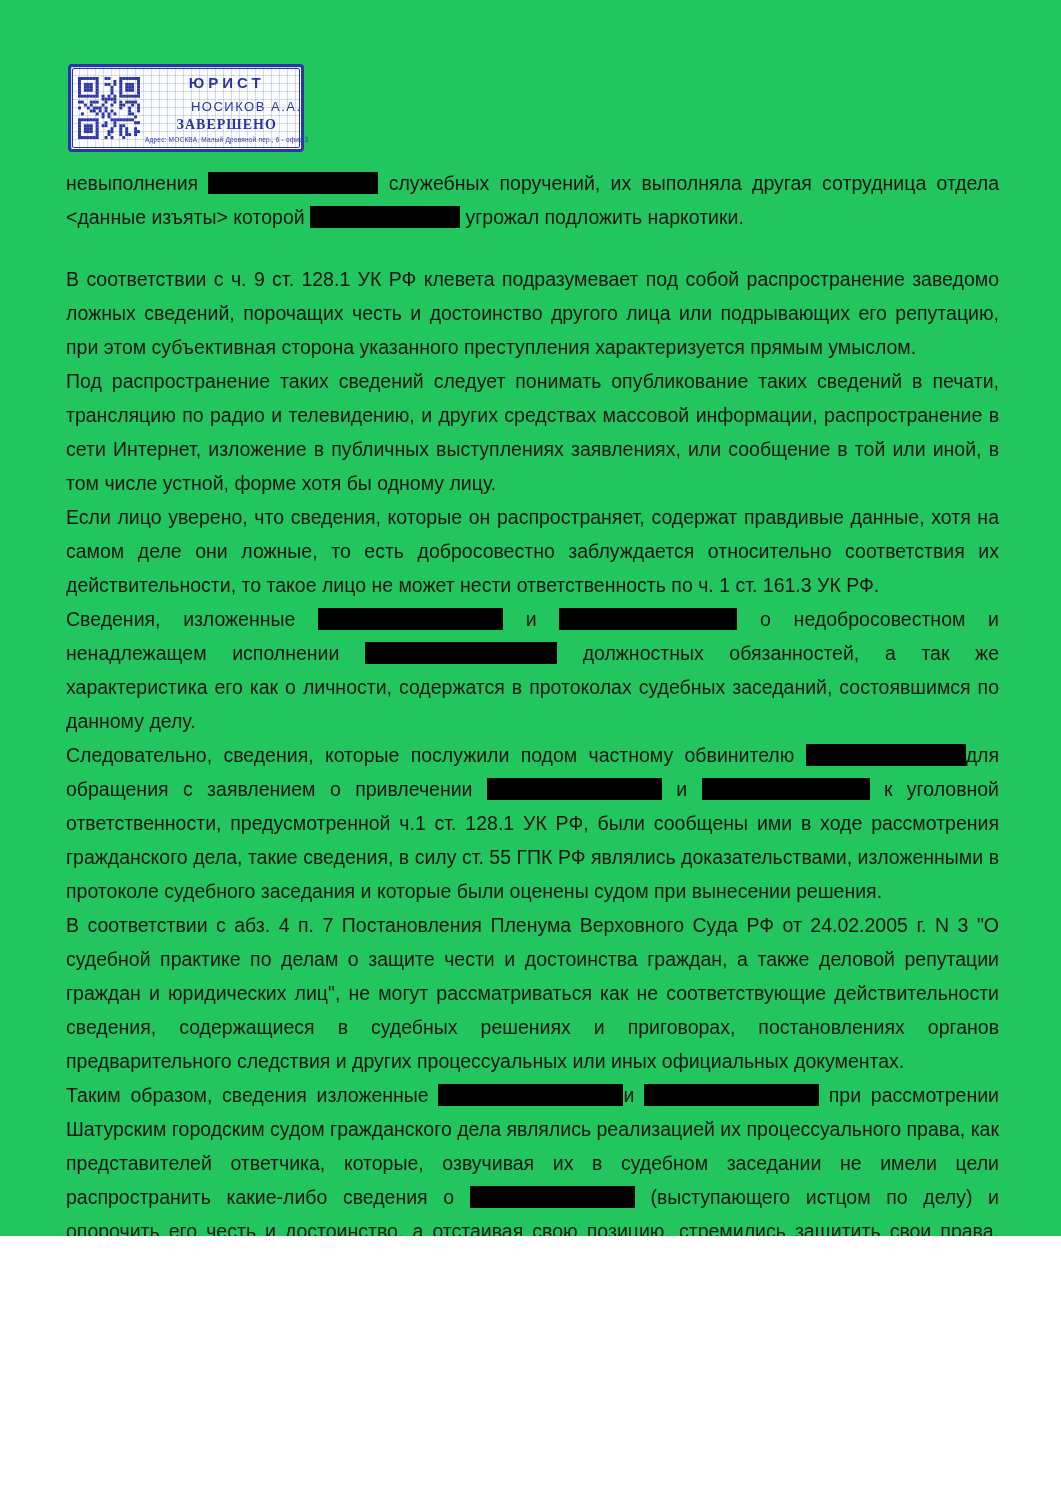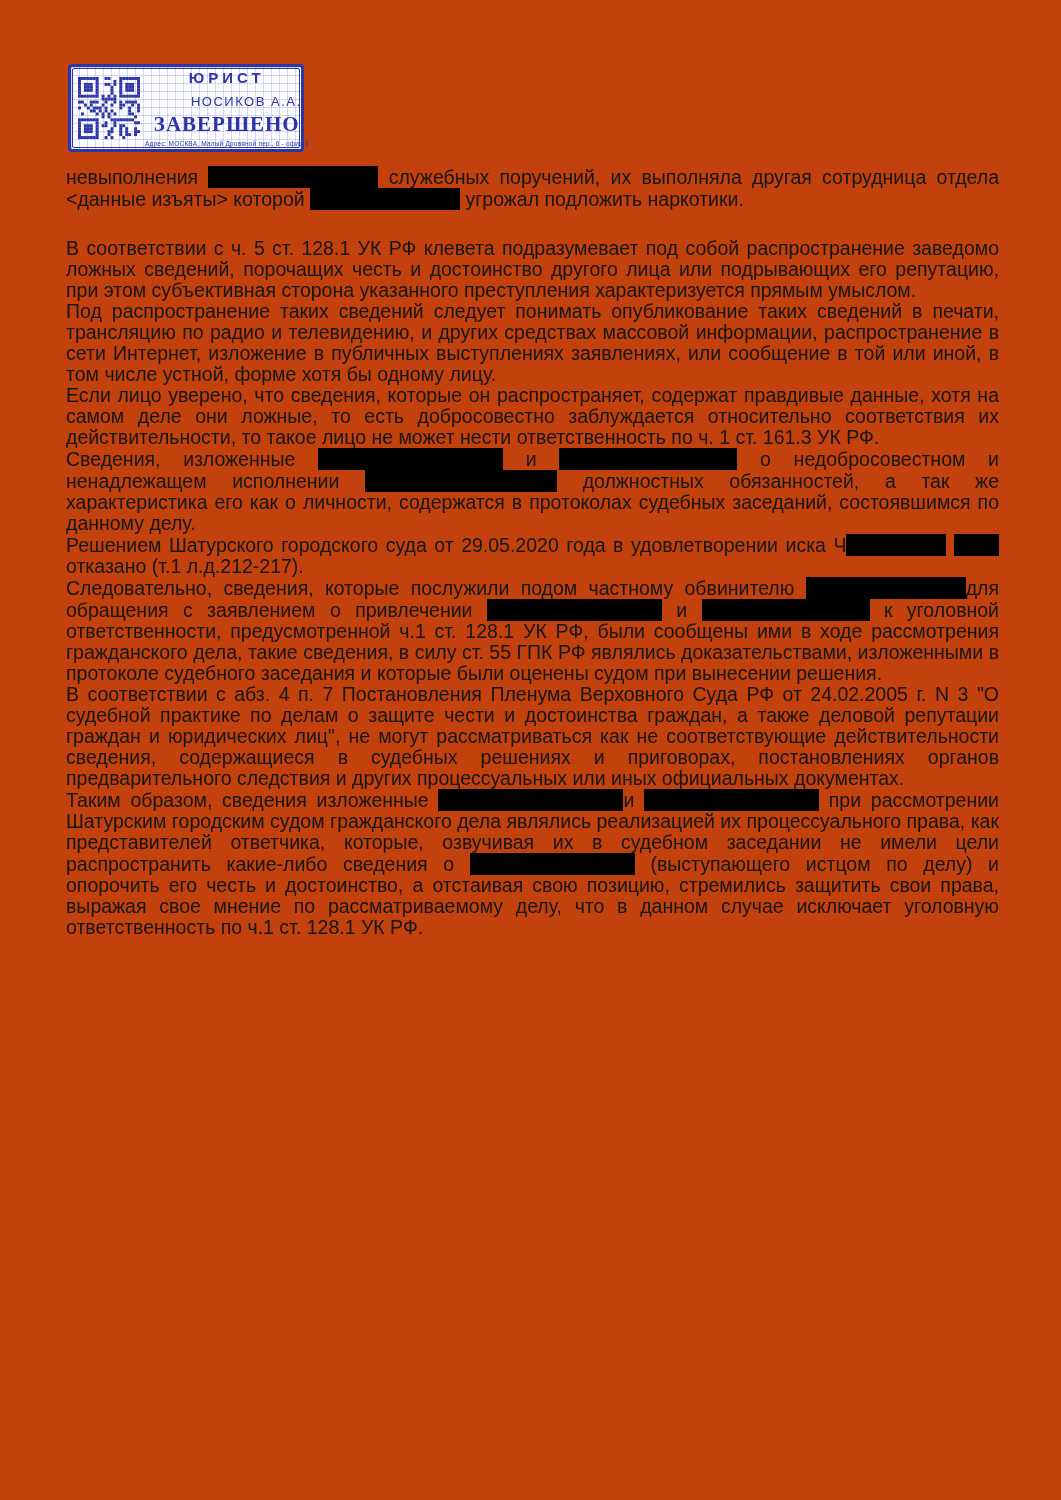--- a/index.html
+++ b/index.html
@@ -3,22 +3,22 @@
 <meta charset="utf-8">
 <style>
   html, body {
     margin: 0;
     padding: 0;
     background: #ffffff;
   }
   .page {
     position: relative;
     width: 1061px;
-    height: 1500px;
-    background: #c2410c;
+    height: 1236px;
+    background: #22c55e;
     overflow: hidden;
     font-family: "Liberation Sans", sans-serif;
   }
 
   
   .stamp {
     position: absolute;
     left: 68px;
     top: 64px;
     width: 236px;
@@ -62,39 +62,39 @@
   .stamp-line2 {
     font-size: 13px;
     letter-spacing: 1.5px;
     font-weight: 500;
     margin-top: 8px;
     padding-left: 39px;
   }
   .stamp-line3 {
     font-family: "Liberation Serif", serif;
     font-weight: bold;
-    font-size: 21px;
+    font-size: 14px;
     letter-spacing: 1px;
     margin-top: 3px;
   }
   .stamp-address {
     font-size: 6.5px;
     letter-spacing: 0.2px;
     margin-top: 3px;
     white-space: nowrap;
   }
 
   
   .body-text {
     position: absolute;
     left: 66px;
     right: 62px;
     top: 166px;
     font-size: 19.5px;
-    line-height: 21px;
+    line-height: 34px;
     color: #161616;
     text-align: justify;
   }
   .para {
     margin: 0;
   }
   .para.space-before {
     margin-top: 27.5px;
   }
   .redact {
@@ -316,23 +316,22 @@
         <div class="stamp-line1">ЮРИСТ</div>
         <div class="stamp-line2">НОСИКОВ А.А.</div>
         <div class="stamp-line3">ЗАВЕРШЕНО</div>
         <div class="stamp-address">Адрес: МОСКВА, Малый Дровяной пер., 6 - офис 3</div>
       </div>
     </div>
   </div>
 
   <div class="body-text">
       <p class="para">невыполнения <span class="redact" style="width: 170px; background: rgb(0, 0, 0);"></span> служебных поручений, их выполняла другая сотрудница отдела &lt;данные изъяты&gt; которой <span class="redact" style="width: 150px; background: rgb(0, 0, 0);"></span> угрожал подложить наркотики.</p>
-      <p class="para space-before">В соответствии с ч. 5 ст. 128.1 УК РФ клевета подразумевает под собой распространение заведомо ложных сведений, порочащих честь и достоинство другого лица или подрывающих его репутацию, при этом субъективная сторона указанного преступления характеризуется прямым умыслом.</p>
+      <p class="para space-before">В соответствии с ч. 9 ст. 128.1 УК РФ клевета подразумевает под собой распространение заведомо ложных сведений, порочащих честь и достоинство другого лица или подрывающих его репутацию, при этом субъективная сторона указанного преступления характеризуется прямым умыслом.</p>
       <p class="para">Под распространение таких сведений следует понимать опубликование таких сведений в печати, трансляцию по радио и телевидению, и других средствах массовой информации, распространение в сети Интернет, изложение в публичных выступлениях заявлениях, или сообщение в той или иной, в том числе устной, форме хотя бы одному лицу.</p>
       <p class="para">Если лицо уверено, что сведения, которые он распространяет, содержат правдивые данные, хотя на самом деле они ложные, то есть добросовестно заблуждается относительно соответствия их действительности, то такое лицо не может нести ответственность по ч. 1 ст. 161.3 УК РФ.</p>
       <p class="para">Сведения, изложенные <span class="redact" style="width: 185px; background: rgb(0, 0, 0);"></span> и <span class="redact" style="width: 178px; background: rgb(0, 0, 0);"></span> о недобросовестном и ненадлежащем исполнении <span class="redact" style="width: 192px; background: rgb(0, 0, 0);"></span> должностных обязанностей, а так же характеристика его как о личности, содержатся в протоколах судебных заседаний, состоявшимся по данному делу.</p>
-      <p class="para">Решением Шатурского городского суда от 29.05.2020 года в удовлетворении иска Ч<span class="redact" style="width: 100px; background: rgb(0, 0, 0);"></span> <span class="redact" style="width: 45px; background: rgb(0, 0, 0);"></span>отказано (т.1 л.д.212-217).</p>
       <p class="para">Следовательно, сведения, которые послужили подом частному обвинителю <span class="redact" style="width: 160px; background: rgb(0, 0, 0);"></span>для обращения с заявлением о привлечении <span class="redact" style="width: 175px; background: rgb(0, 0, 0);"></span> и <span class="redact" style="width: 168px; background: rgb(0, 0, 0);"></span> к уголовной ответственности, предусмотренной ч.1 ст. 128.1 УК РФ, были сообщены ими в ходе рассмотрения гражданского дела, такие сведения, в силу ст. 55 ГПК РФ являлись доказательствами, изложенными в протоколе судебного заседания и которые были оценены судом при вынесении решения.</p>
       <p class="para">В соответствии с абз. 4 п. 7 Постановления Пленума Верховного Суда РФ от 24.02.2005 г. N 3 "О судебной практике по делам о защите чести и достоинства граждан, а также деловой репутации граждан и юридических лиц", не могут рассматриваться как не соответствующие действительности сведения, содержащиеся в судебных решениях и приговорах, постановлениях органов предварительного следствия и других процессуальных или иных официальных документах.</p>
       <p class="para">Таким образом, сведения изложенные <span class="redact" style="width: 185px; background: rgb(0, 0, 0);"></span>и <span class="redact" style="width: 175px; background: rgb(0, 0, 0);"></span> при рассмотрении Шатурским городским судом гражданского дела являлись реализацией их процессуального права, как представителей ответчика, которые, озвучивая их в судебном заседании не имели цели распространить какие-либо сведения о <span class="redact" style="width: 165px; background: rgb(0, 0, 0);"></span> (выступающего истцом по делу) и опорочить его честь и достоинство, а отстаивая свою позицию, стремились защитить свои права, выражая свое мнение по рассматриваемому делу, что в данном случае исключает уголовную ответственность по ч.1 ст. 128.1 УК РФ.</p>
     </div>
 
 </div>
 
 </body></html>

